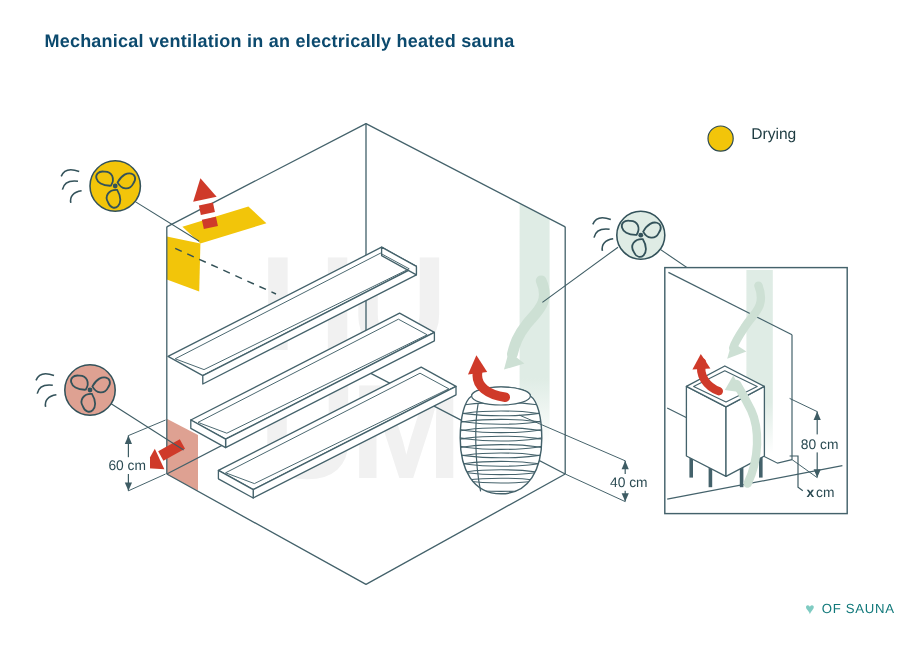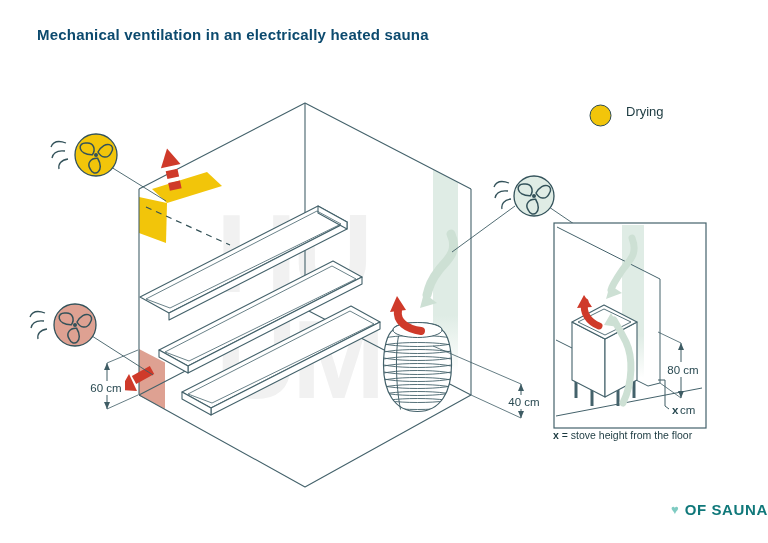--- a/index.html
+++ b/index.html
@@ -10,21 +10,21 @@
   .page-title{position:absolute;left:37px;top:26px;font-size:15px;font-weight:bold;
               color:#0c4a6e;letter-spacing:.2px;}
   .legend{position:absolute;left:589px;top:60px;}
   .legend-row{display:flex;align-items:flex-start;margin-bottom:6px;height:23px;margin-top:44px;}
   .legend-label{margin-left:14px;font-size:13px;color:#1C3A40;font-weight:500;}
   .caption{position:absolute;left:553px;top:429px;font-size:10.5px;color:#1C3A40;
            white-space:nowrap;}
   .caption b{font-weight:bold;}
   .footer-logo{position:absolute;left:671px;top:501px;display:flex;align-items:center;}
   .heart{color:#7FCBC2;font-size:13px;line-height:13px;}
-  .brand{margin-left:6px;font-size:15px;font-weight:bold;color:#10787A;letter-spacing:.6px;}
+  .brand{margin-left:6px;font-size:11px;font-weight:normal;color:#10787A;letter-spacing:.6px;}
   .dim-text{font-size:11.5px;fill:#2A4A52;}
   .wm{font-weight:800;font-size:112px;letter-spacing:-5px;fill:#F1F1F1;}
 </style>
 </head>
 <body>
 
 <div id="stage">
 
 <svg id="diagram-svg" width="768" height="543" viewBox="0 0 768 543">
   <defs>
@@ -237,23 +237,19 @@
 
 <div class="legend">
   <div class="legend-row">
     <svg width="23" height="23">
       <circle cx="11.5" cy="11.5" r="10.5" stroke="#2E4B52" stroke-width="1" fill="#F2C50A"></circle>
     </svg>
     <span class="legend-label">Drying</span>
   </div>
 </div>
 
-<div class="caption">
-  <b>x</b>
-  <span>= stove height from the floor</span>
-</div>
 
 <div class="footer-logo">
   <span class="heart">♥</span>
   <span class="brand">OF SAUNA</span>
 </div>
 
 </div>
 
 </body></html>

